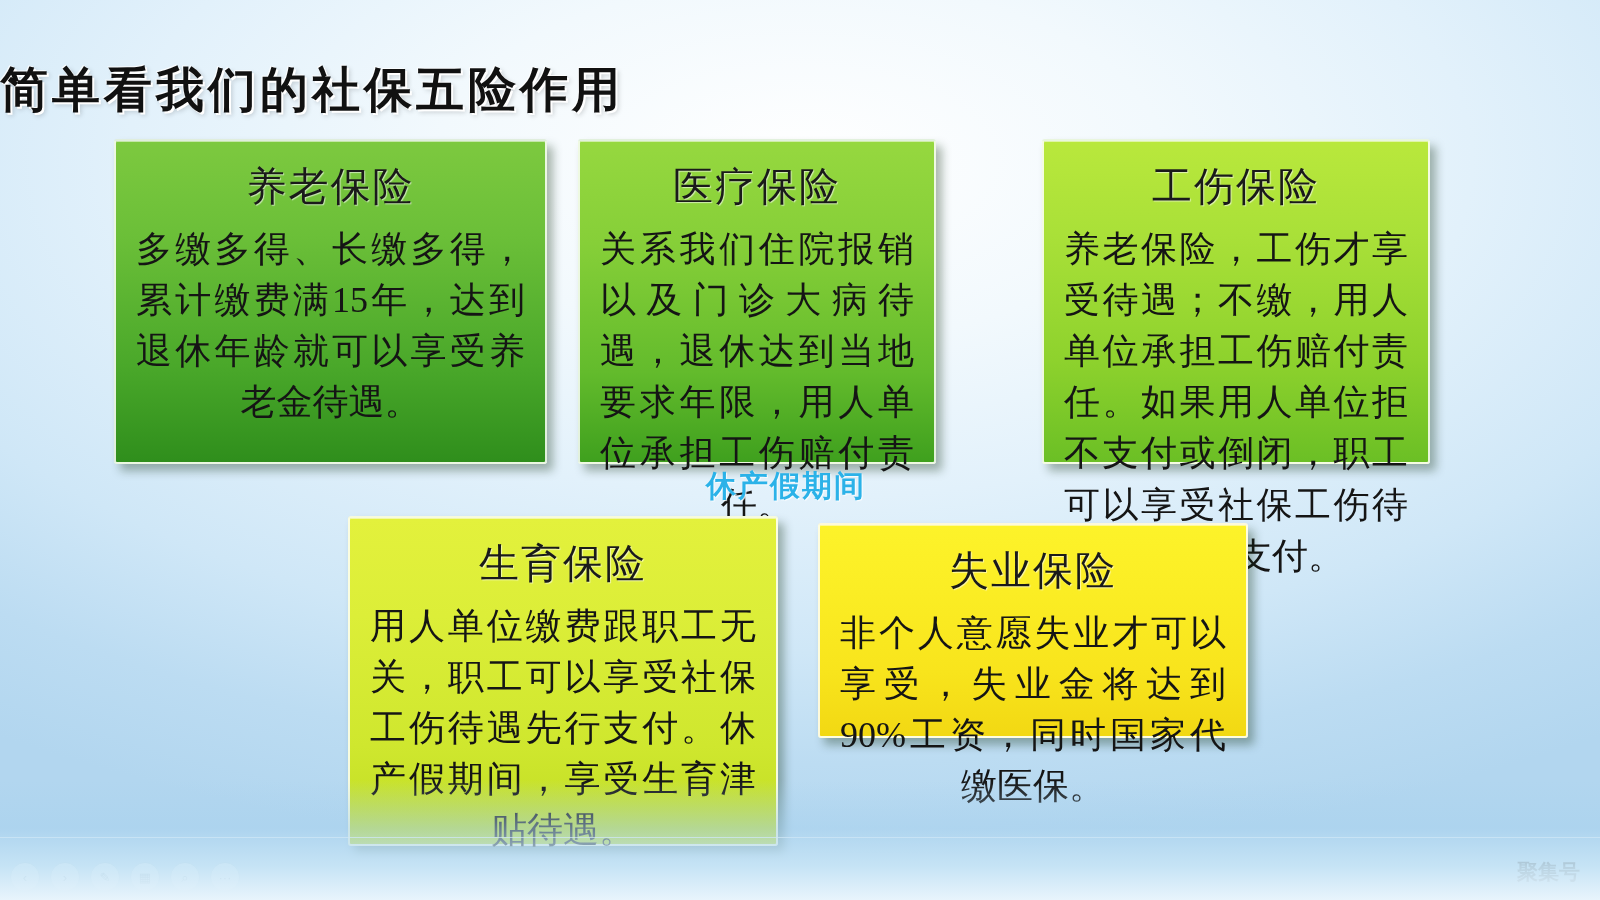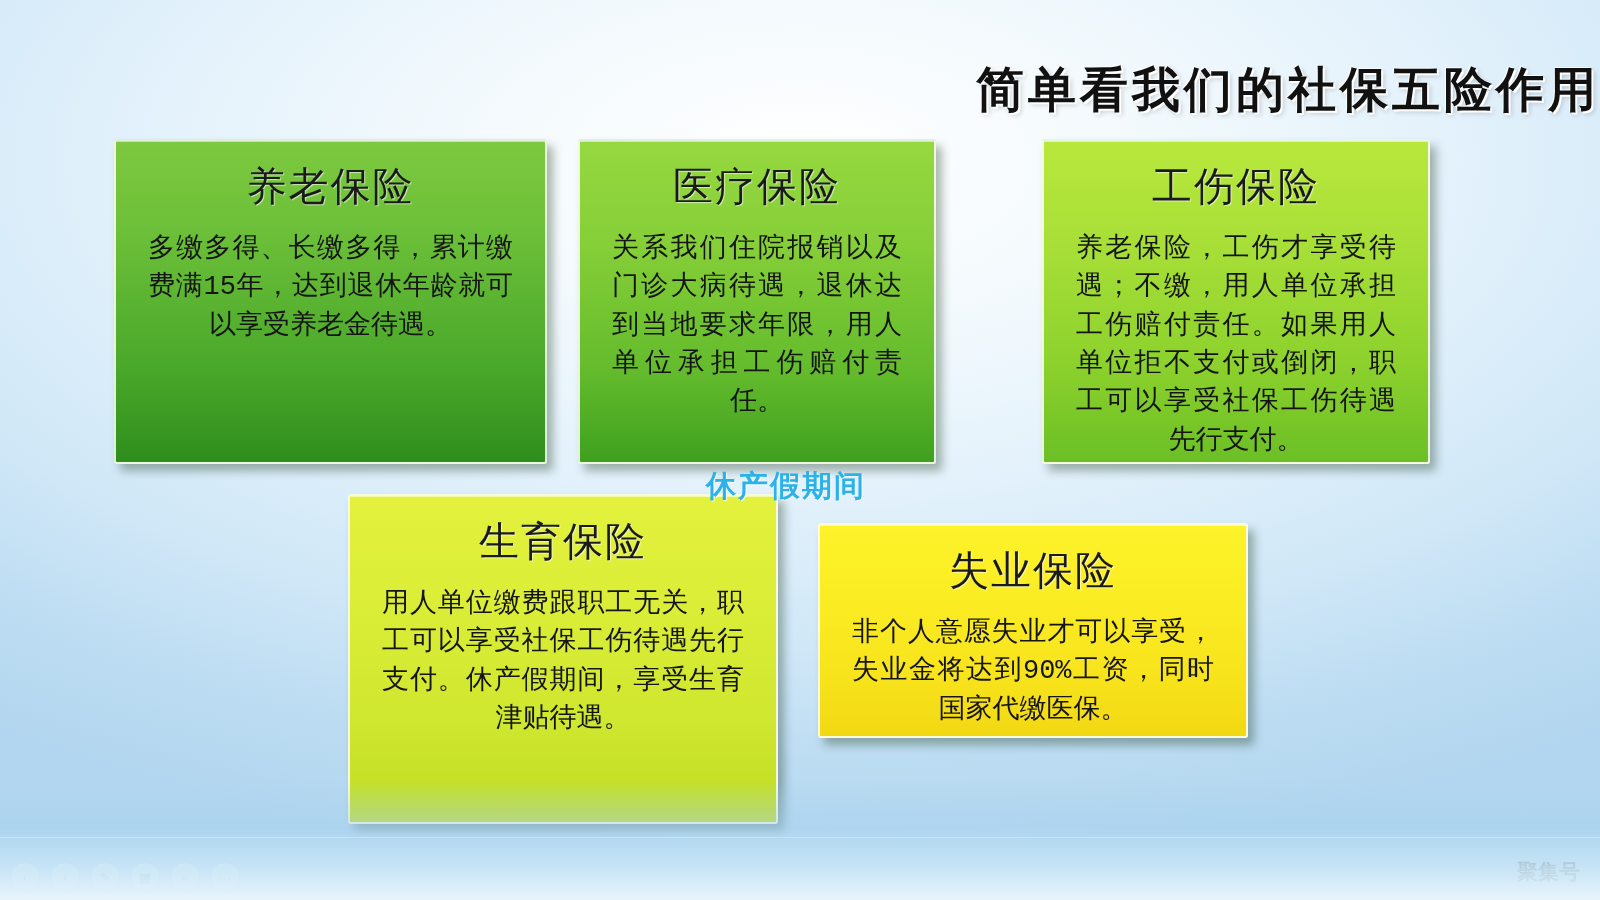--- a/index.html
+++ b/index.html
@@ -35,21 +35,21 @@
     bottom: 62px;
     height: 1px;
     background: rgba(255,255,255,0.75);
   }
 
   .title {
     position: absolute;
     top: 58px;
     left: 0;
     width: 100%;
-    text-align: right;
+    text-align: left;
     font-family: "DejaVu Sans", "Liberation Sans", sans-serif;
     font-size: 48px;
     font-weight: bold;
     letter-spacing: 4px;
     color: #111111;
     text-shadow:
       2px 2px 0 #ffffff,
       -1px -1px 0 rgba(255,255,255,0.8),
       3px 3px 5px rgba(0,0,0,0.18);
     white-space: nowrap;
@@ -69,44 +69,44 @@
   .card h2 {
     margin: 10px 0 10px 0;
     font-family: "DejaVu Serif", "Liberation Serif", serif;
     font-weight: normal;
     font-size: 40px;
     color: #1a1a1a;
     letter-spacing: 2px;
     text-shadow: 1px 1px 1px rgba(255,255,255,0.6);
   }
   .card p {
-    margin: 16px;
-    font-family: Liberation Mono, monospace;
-    font-size: 27px;
+    margin: 4px;
+    font-family: Liberation Serif, serif;
+    font-size: 36px;
     line-height: 1.42;
     color: #151515;
     text-align: justify;
     text-align-last: center;
   }
 
   
   #card-pension {
     left: 114px; top: 139px; width: 433px; height: 325px;
     background: linear-gradient(to bottom, #7dc93f 0%, #6bbf38 30%, #4aa82a 70%, #2f8e1c 100%);
   }
   #card-medical {
     left: 578px; top: 139px; width: 358px; height: 325px;
     background: linear-gradient(to bottom, #96d83f 0%, #86cf38 32%, #63bb2c 72%, #3fa01e 100%);
   }
   #card-injury {
     left: 1042px; top: 139px; width: 388px; height: 325px;
     background: linear-gradient(to bottom, #b9e83c 0%, #a9e038 30%, #8ed22d 68%, #6bbf25 100%);
   }
   #card-maternity {
-    left: 348px; top: 494px; width: 430px; height: 330px;
+    left: 348px; top: 516px; width: 430px; height: 330px;
     background: linear-gradient(to bottom, #e3f13c 0%, #dcee38 30%, #cfe72e 70%, #bfdc22 100%);
   }
   #card-unemployment {
     left: 818px; top: 523px; width: 430px; height: 215px;
     background: linear-gradient(to bottom, #fdf32a 0%, #fbed24 32%, #f8e41c 70%, #f2d813 100%);
   }
 
   #card-injury p, #card-maternity p, #card-unemployment p {
     text-align: justify;
     text-align-last: center;

